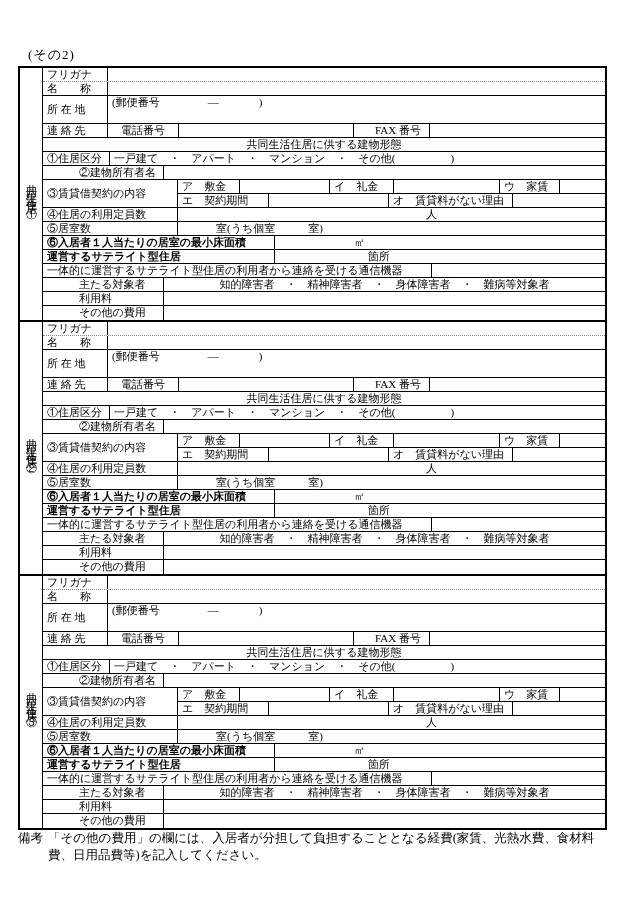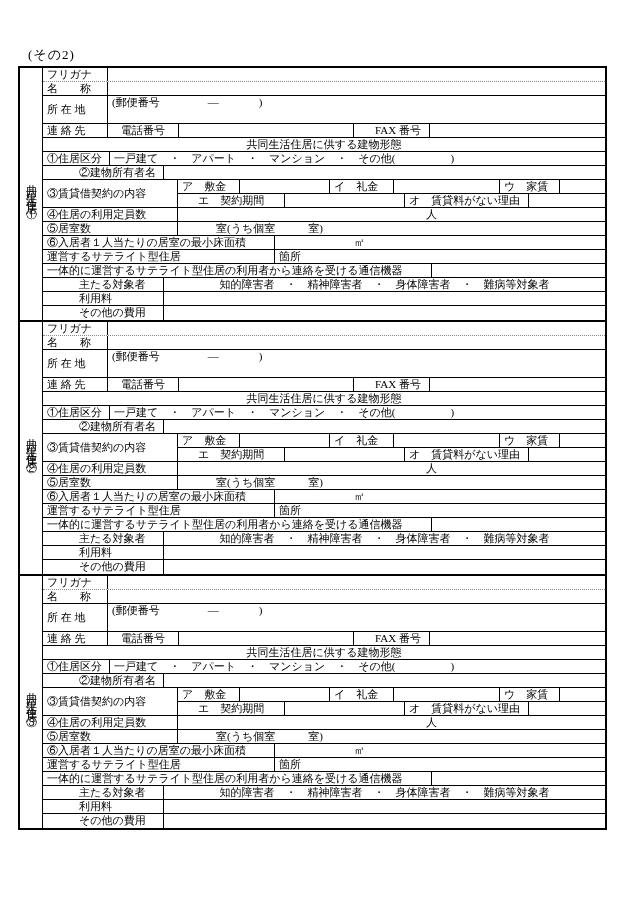--- a/index.html
+++ b/index.html
@@ -16,29 +16,29 @@
   .row { display: flex; height: 14px; border-bottom: 1px solid #000; font-size: 11px; line-height: 13px; overflow: hidden; }
   .row.h28 { height: 28px; }
   .row.dotted { border-bottom: 1px dotted #888; }
   .row.last { border-bottom: none; }
   .cell { padding: 0 4px; white-space: nowrap; overflow: hidden; }
   .b { border-right: 1px solid #000; }
   .vc { display: flex; align-items: center; }
   .ctr { display: flex; align-items: center; justify-content: center; text-align: center; }
   .grow { flex: 1; }
   .w65 { width: 65px; } .w67 { width: 67px; } .w71 { width: 71px; } .w89 { width: 89px; margin-left: 32px; }
-  .w63 { width: 63px; margin-left: 13px; } .w175 { width: 175px; } .w135 { width: 135px; } .w232 { width: 232px; }
+  .w63 { width: 63px; margin-left: 13px; } .w175 { width: 175px; } .w135 { width: 135px; } .w232 { width: 232px; font-weight: bold; }
   .w389 { width: 389px; } .w62 { width: 62px; } .w90 { width: 90px; } .w64 { width: 64px; }
   .w106 { width: 106px; } .w60 { width: 60px; } .w91 { width: 91px; } .w120 { width: 120px; } .w124 { width: 124px; }
   .subrows { flex: 1; display: flex; flex-direction: column; font-family: Liberation Serif, serif; }
   .subrow { flex: 1; display: flex; border-bottom: 1px solid #000; overflow: hidden; }
-  .subrow:last-child { border-bottom: none; margin-left: 16px; }
+  .subrow:last-child { border-bottom: none; }
   .postal-line { display: flex; height: 14px; line-height: 13px; align-items: flex-start; }
   .gap48 { display: inline-block; width: 48px; } .gap40 { display: inline-block; width: 40px; }
-  .unit-half { width: 50%; text-align: center; } .unit-62 { width: 62%; text-align: left; }
+  .unit-half { width: 50%; text-align: center; } .unit-62 { width: 62%; text-align: center; }
   .capacity-unit { padding-left: 80px; }
   .rooms-text { padding-left: 38px; }
   .note { position: absolute; left: 18px; top: 830px; width: 589px; display: flex; font-size: 12.5px; line-height: 17px; }
   .note-label { width: 30px; flex: none; }
   .note-text { flex: 1; }
 </style>
 </head>
 <body>
 
 <div class="page">
@@ -408,14 +408,18 @@
       <div class="row last">
         <div class="cell b w89">その他の費用</div>
         <div class="cell grow"></div>
       </div>
 
     </div>
   </div>
 </div>
   </div>
 
+  <div class="note">
+    <div class="note-label">備考</div>
+    <div class="note-text">「その他の費用」の欄には、入居者が分担して負担することとなる経費(家賃、光熱水費、食材料費、日用品費等)を記入してください。</div>
+  </div>
 
 </div>
 
 </body></html>

